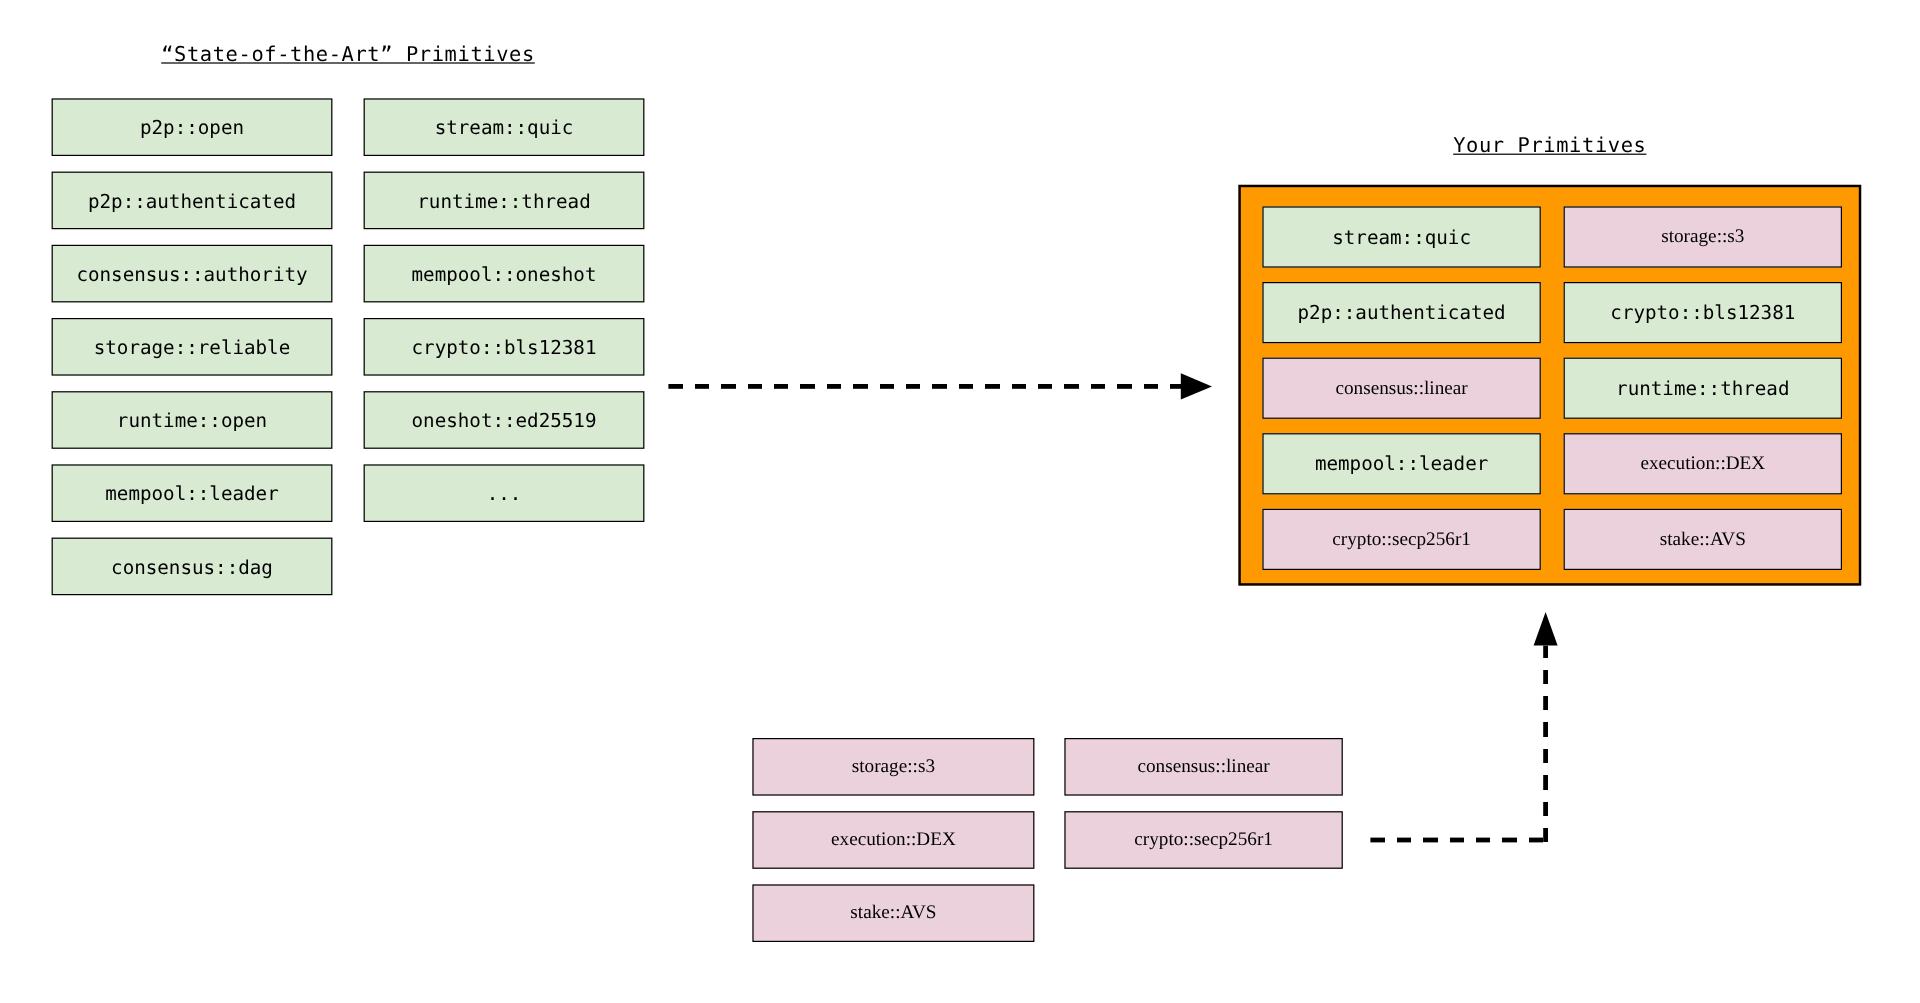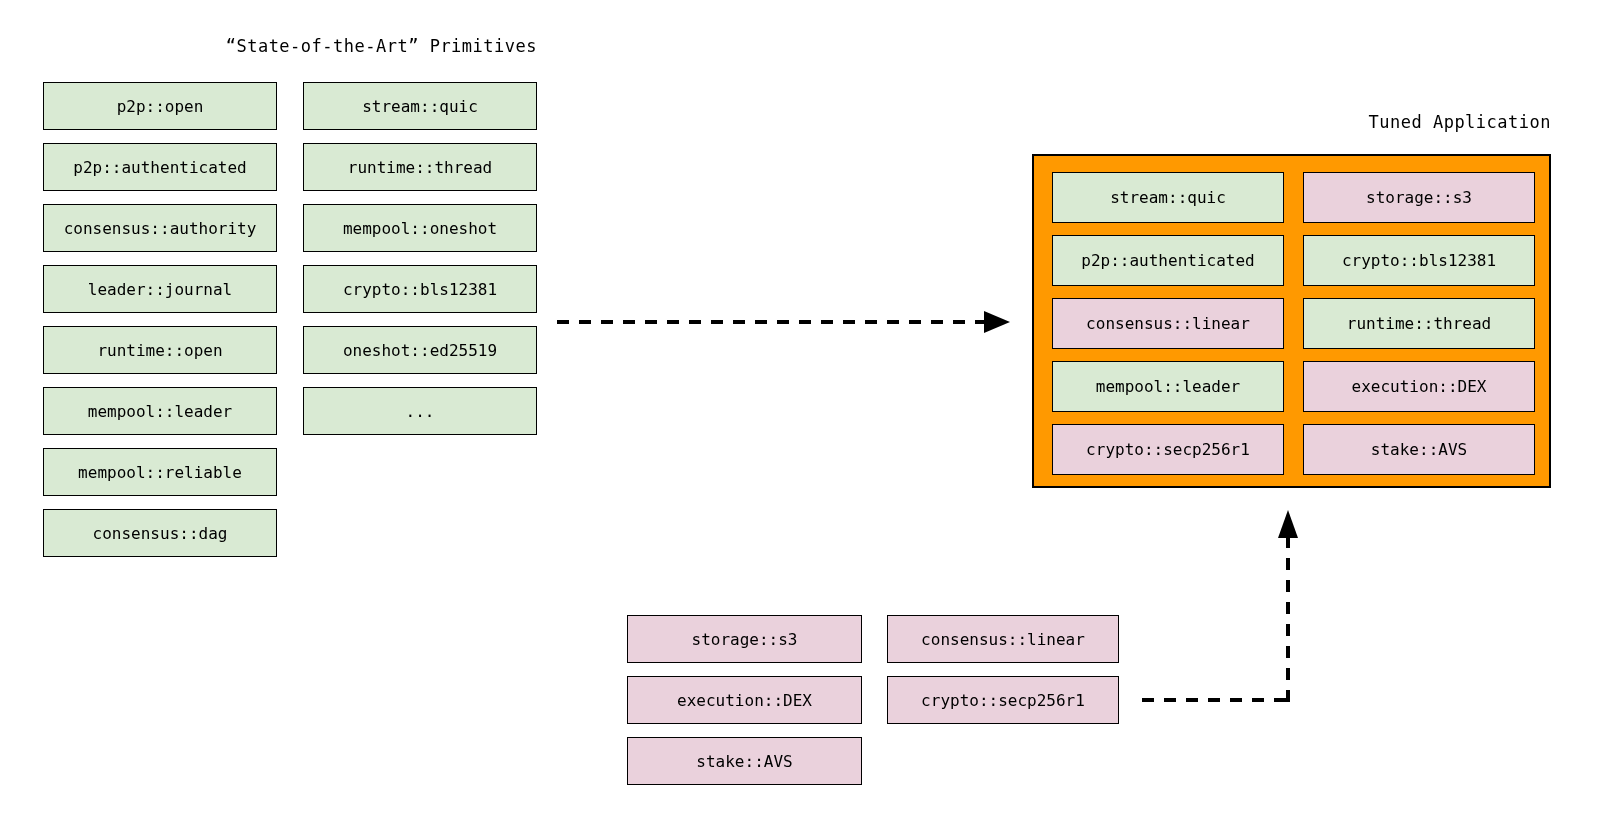--- a/index.html
+++ b/index.html
@@ -7,37 +7,38 @@
     position: relative;
     width: 1600px;
     height: 836px;
     background: var(--background, #ffffff);
     font-family: "DejaVu Sans Mono", "Liberation Mono", monospace;
     color: #000000;
     overflow: hidden;
   }
   .section-title {
     position: absolute;
-    text-align: right;
+    text-align: center;
     font-size: 17px;
     letter-spacing: 0.5px;
     white-space: nowrap;
+    text-decoration: underline;
   }
   .vcol { display: flex; flex-direction: column; }
   .box {
     box-sizing: border-box;
     border: 1.5px solid var(--border, #000000);
     display: flex;
     align-items: center;
     justify-content: center;
     font-size: 16px;
     white-space: nowrap;
   }
   .box.green { background: var(--green, #d9ead3); }
-  .box.pink  { background: var(--pink,  #ead1dc); }
+  .box.pink  { background: var(--pink,  #ead1dc); font-family: Liberation Serif, serif; }
 
   
   .primitives-title { left: 43px; top: 36px; width: 494px; }
   .primitives-grid { position: absolute; left: 43px; top: 82px; display: flex; gap: 26px; }
   .primitives-grid .vcol { width: 234px; gap: 13px; }
   .primitives-grid .box { height: 48px; }
 
   
   .app-title { left: 1032px; top: 112px; width: 519px; }
   .app-container {
@@ -101,34 +102,31 @@
 
   <div class="box green">
     <span>p2p::authenticated</span>
   </div>
 
   <div class="box green">
     <span>consensus::authority</span>
   </div>
 
   <div class="box green">
-    <span>leader::journal</span>
+    <span>storage::reliable</span>
   </div>
 
   <div class="box green">
     <span>runtime::open</span>
   </div>
 
   <div class="box green">
     <span>mempool::leader</span>
   </div>
 
-  <div class="box green">
-    <span>mempool::reliable</span>
-  </div>
 
   <div class="box green">
     <span>consensus::dag</span>
   </div>
 </div>
     <div class="vcol">
 
 
   <div class="box green">
     <span>stream::quic</span>
@@ -152,21 +150,21 @@
 
   <div class="box green">
     <span>...</span>
   </div>
 </div>
   </div>
 
   <div class="dash-h arrow1-line"></div>
   <div class="arrow1-head"></div>
 
-  <div class="section-title app-title">Tuned Application</div>
+  <div class="section-title app-title">Your Primitives</div>
   <div class="app-container">
     <div class="vcol">
   <div class="box green">
     <span>stream::quic</span>
   </div>
 
   <div class="box green">
     <span>p2p::authenticated</span>
   </div>
 

